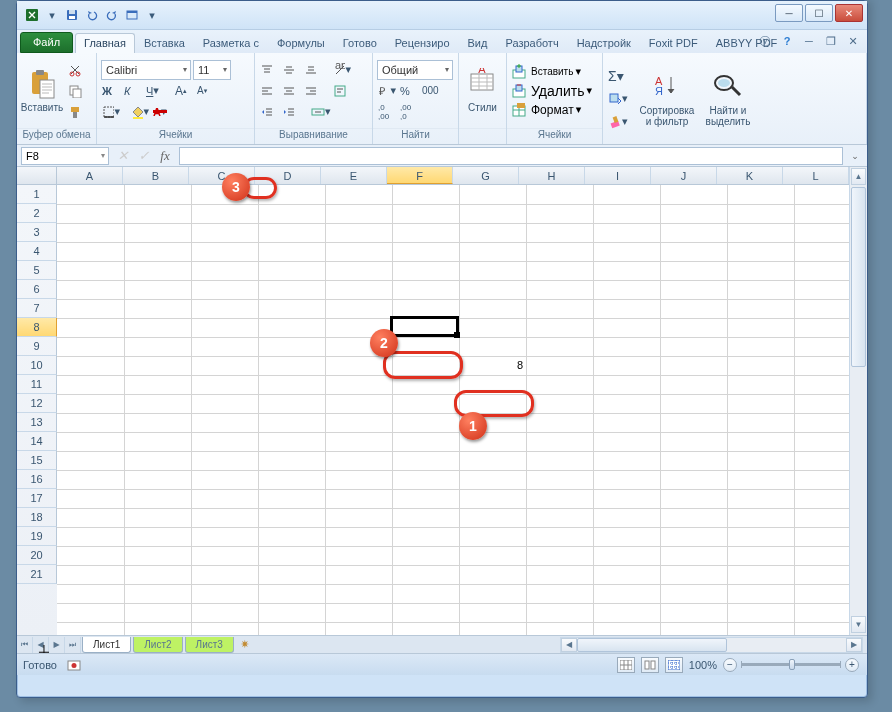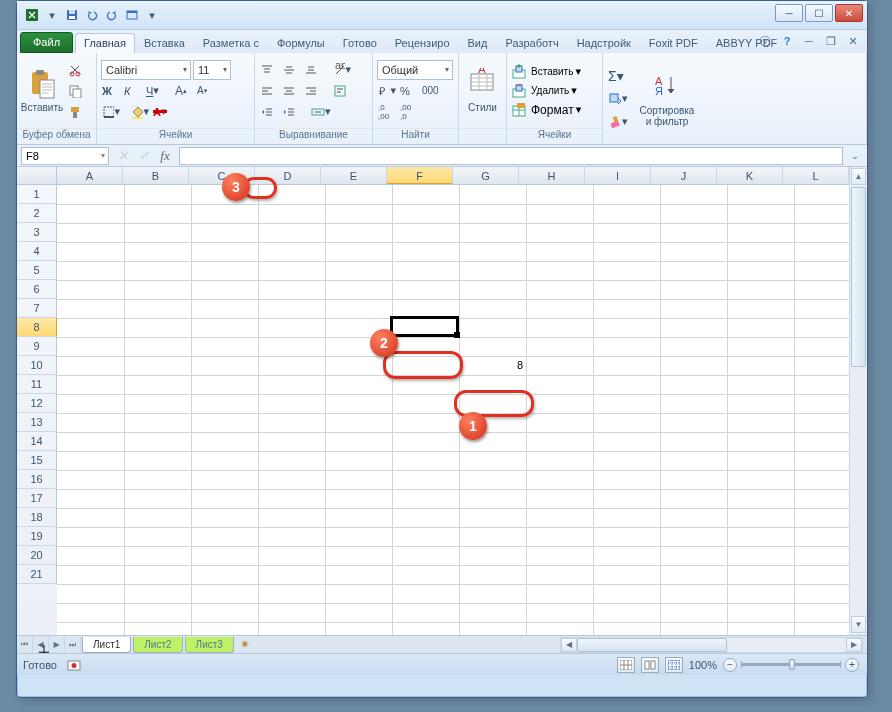--- a/index.html
+++ b/index.html
@@ -346,21 +346,21 @@
             <div class="col" style="gap:3px;width:100%">
           <div class="row"><svg width="16" height="16">
                   <rect x="2" y="6" width="12" height="8" fill="#fff" stroke="#4a8"></rect>
                   <rect x="5" y="2" width="6" height="6" fill="#bde" stroke="#36c"></rect>
                   <path d="M8 0v4M6 2h4" stroke="#3a3"></path>
                 </svg><span style="font-size:10px;margin-left:2px">Вставить</span>▾</div>
           <div class="row"><svg width="16" height="16">
                   <rect x="2" y="6" width="12" height="8" fill="#fff" stroke="#4a8"></rect>
                   <rect x="5" y="2" width="6" height="6" fill="#bde" stroke="#36c"></rect>
                   <path d="M6 2h4" stroke="#c33"></path>
-                </svg><span style="font-size:10px;margin-left:2px">Удалить</span>▾</div>
+                </svg><span style="font-size:14px;margin-left:2px">Удалить</span>▾</div>
           <div class="row"><svg width="16" height="16">
                   <rect x="2" y="4" width="12" height="10" fill="#fff" stroke="#4a8"></rect>
                   <path d="M2 8h12M8 4v10" stroke="#4a8"></path>
                   <rect x="6" y="1" width="8" height="5" fill="#d9a03a"></rect>
                 </svg><span style="font-size:12px;margin-left:2px">Формат</span>▾</div>
         </div>
           </div>
         <div class="group-label">Ячейки</div>
       </div>
 
@@ -380,20 +380,31 @@
           <div class="bigbtn" style="width:60px">
             <div class="bigic">
                 <svg width="32" height="28">
                   <text x="4" y="14" font-size="12" fill="#c33">А</text>
                   <text x="4" y="24" font-size="12" fill="#36c">Я</text>
                   <path d="M20 6v16M17 18l3 4 3-4" stroke="#555" fill="#555"></path>
                 </svg>
               </div>
             <span style="white-space:pre">Сортировка
 и фильтр</span>
+          </div>
+          <div class="bigbtn" style="width:54px">
+            <div class="bigic">
+                <svg width="32" height="28">
+                  <ellipse cx="12" cy="12" rx="9" ry="7" fill="none" stroke="#333" stroke-width="2"></ellipse>
+                  <ellipse cx="12" cy="12" rx="6" ry="4" fill="#bde"></ellipse>
+                  <path d="M20 16l8 8" stroke="#333" stroke-width="3"></path>
+                </svg>
+              </div>
+            <span style="white-space:pre">Найти и
+выделить</span>
           </div>
         </div>
       </div>
     </div>
   </div>
 
   <div class="formulabar">
     <div class="namebox">F8</div>
     <div class="fbtns">
       <div class="fbtn" style="color:#ccc">✕</div>

